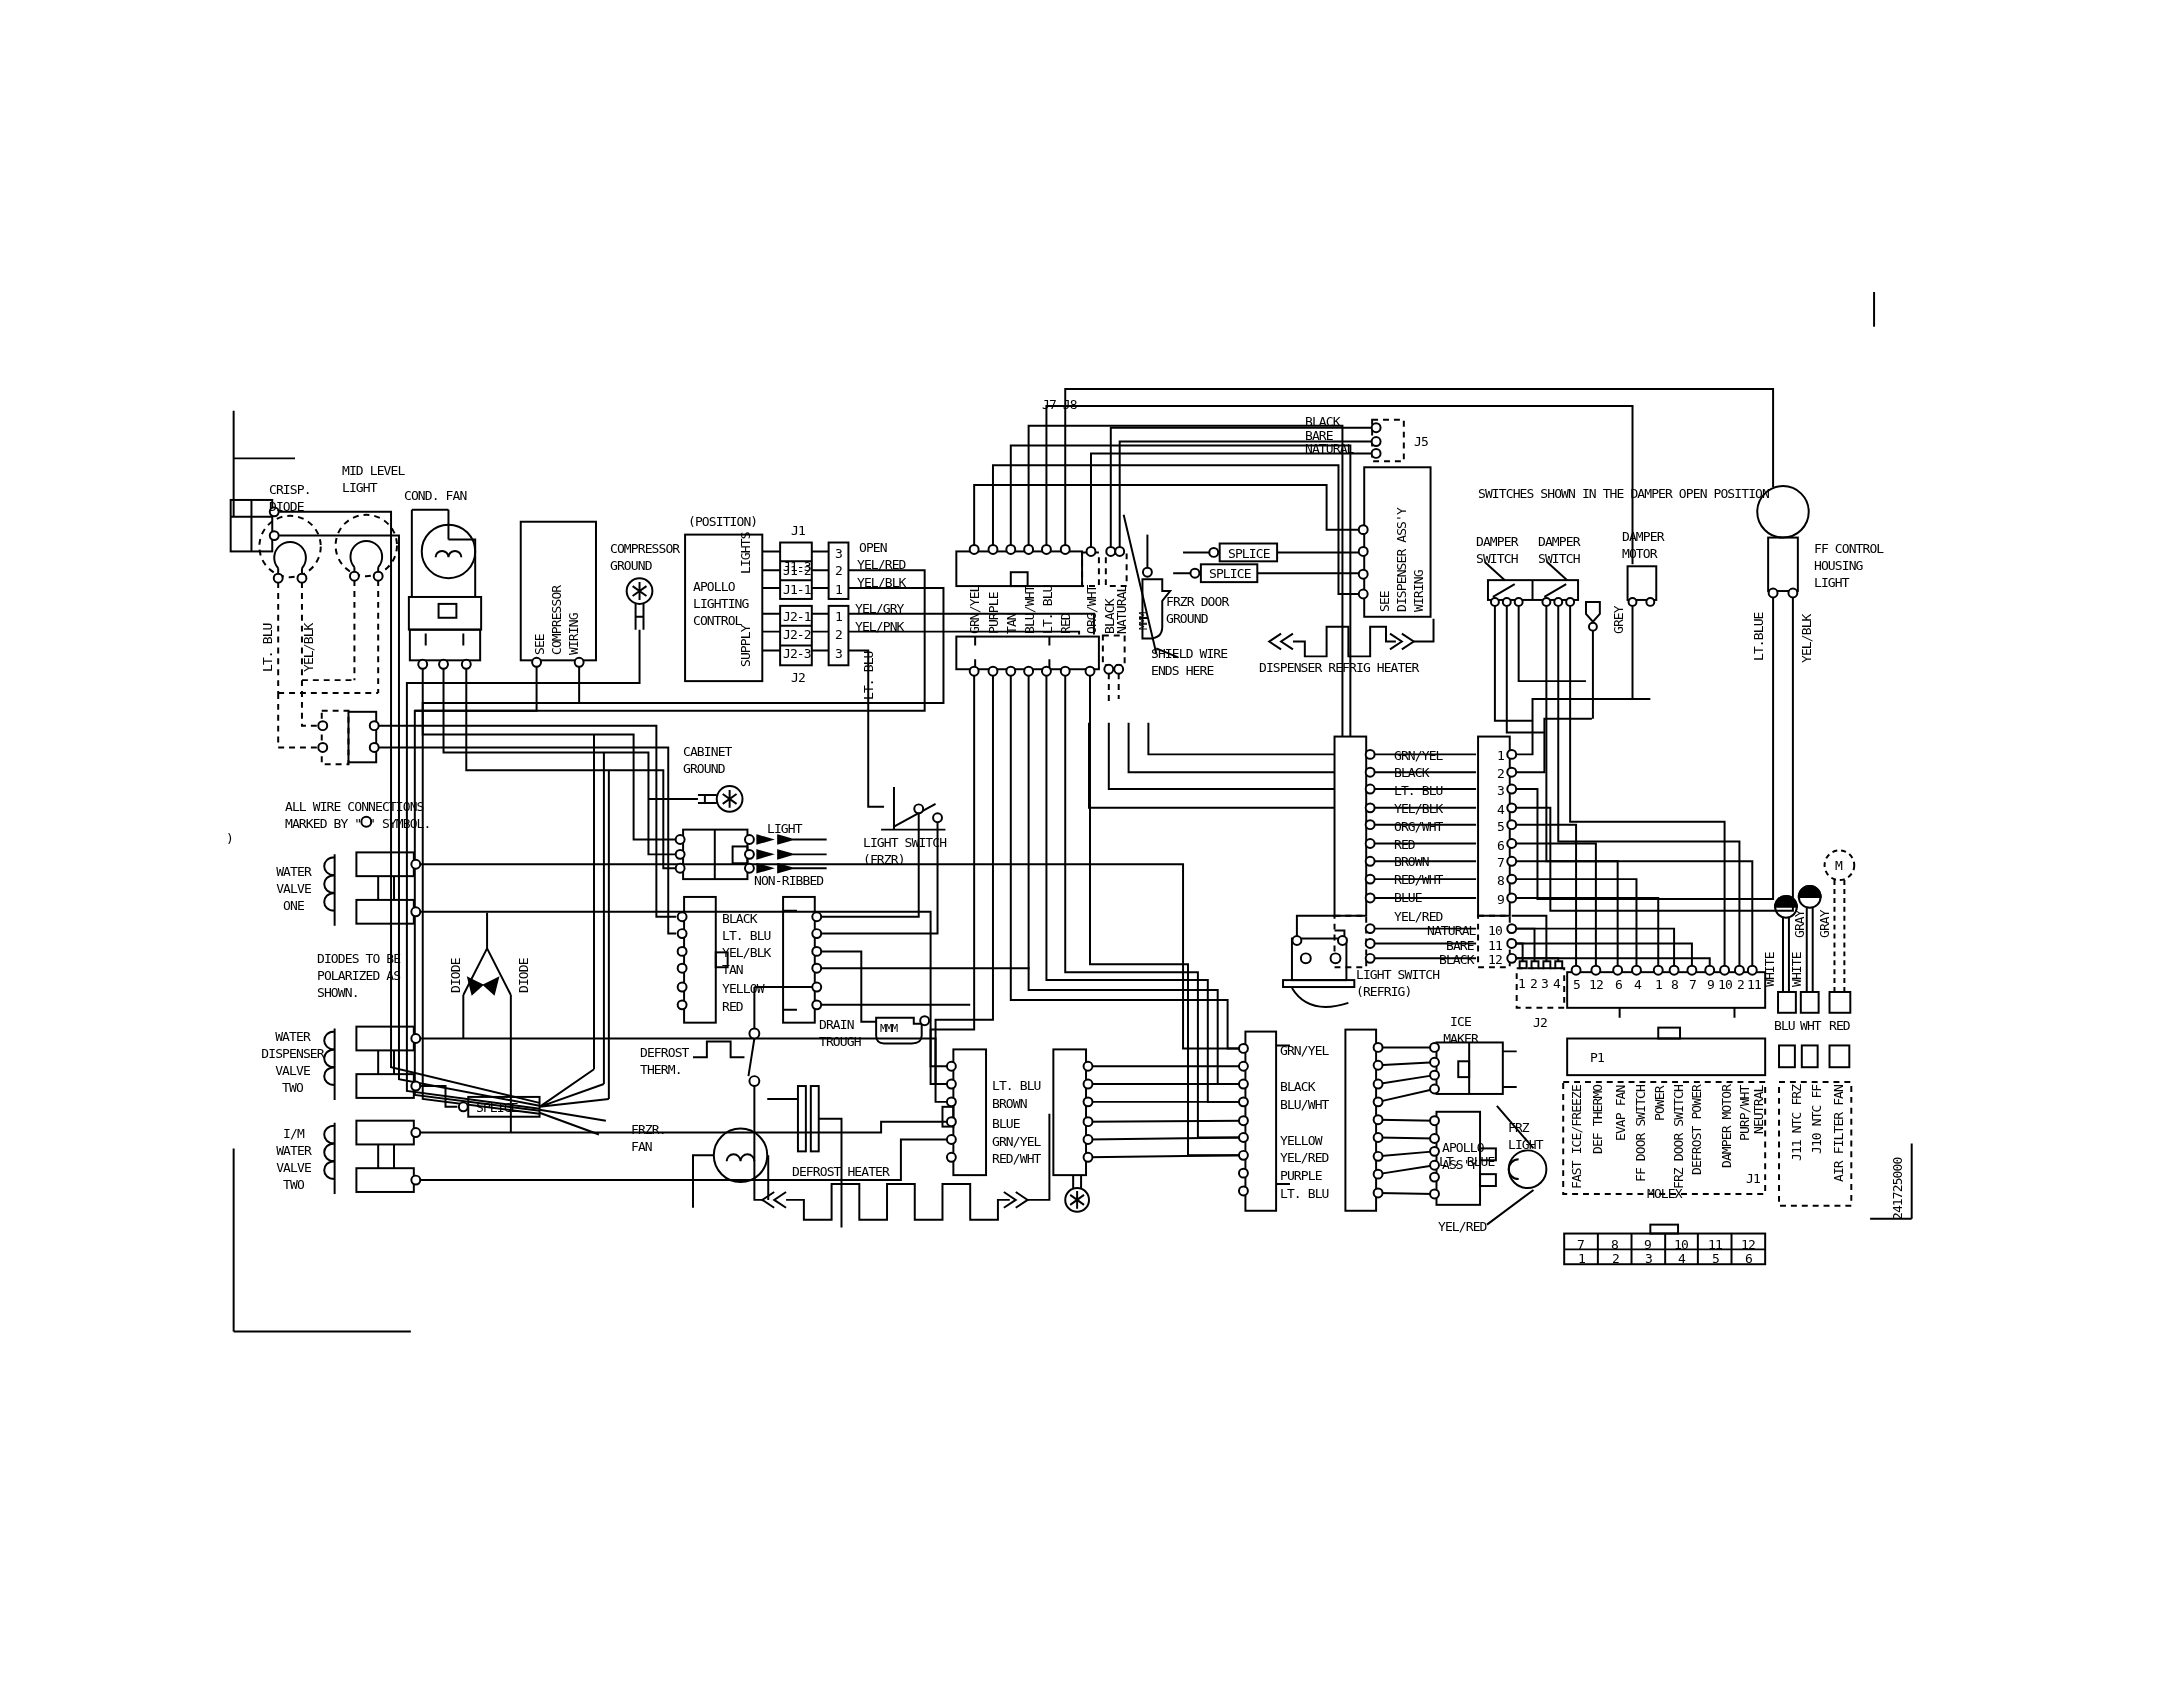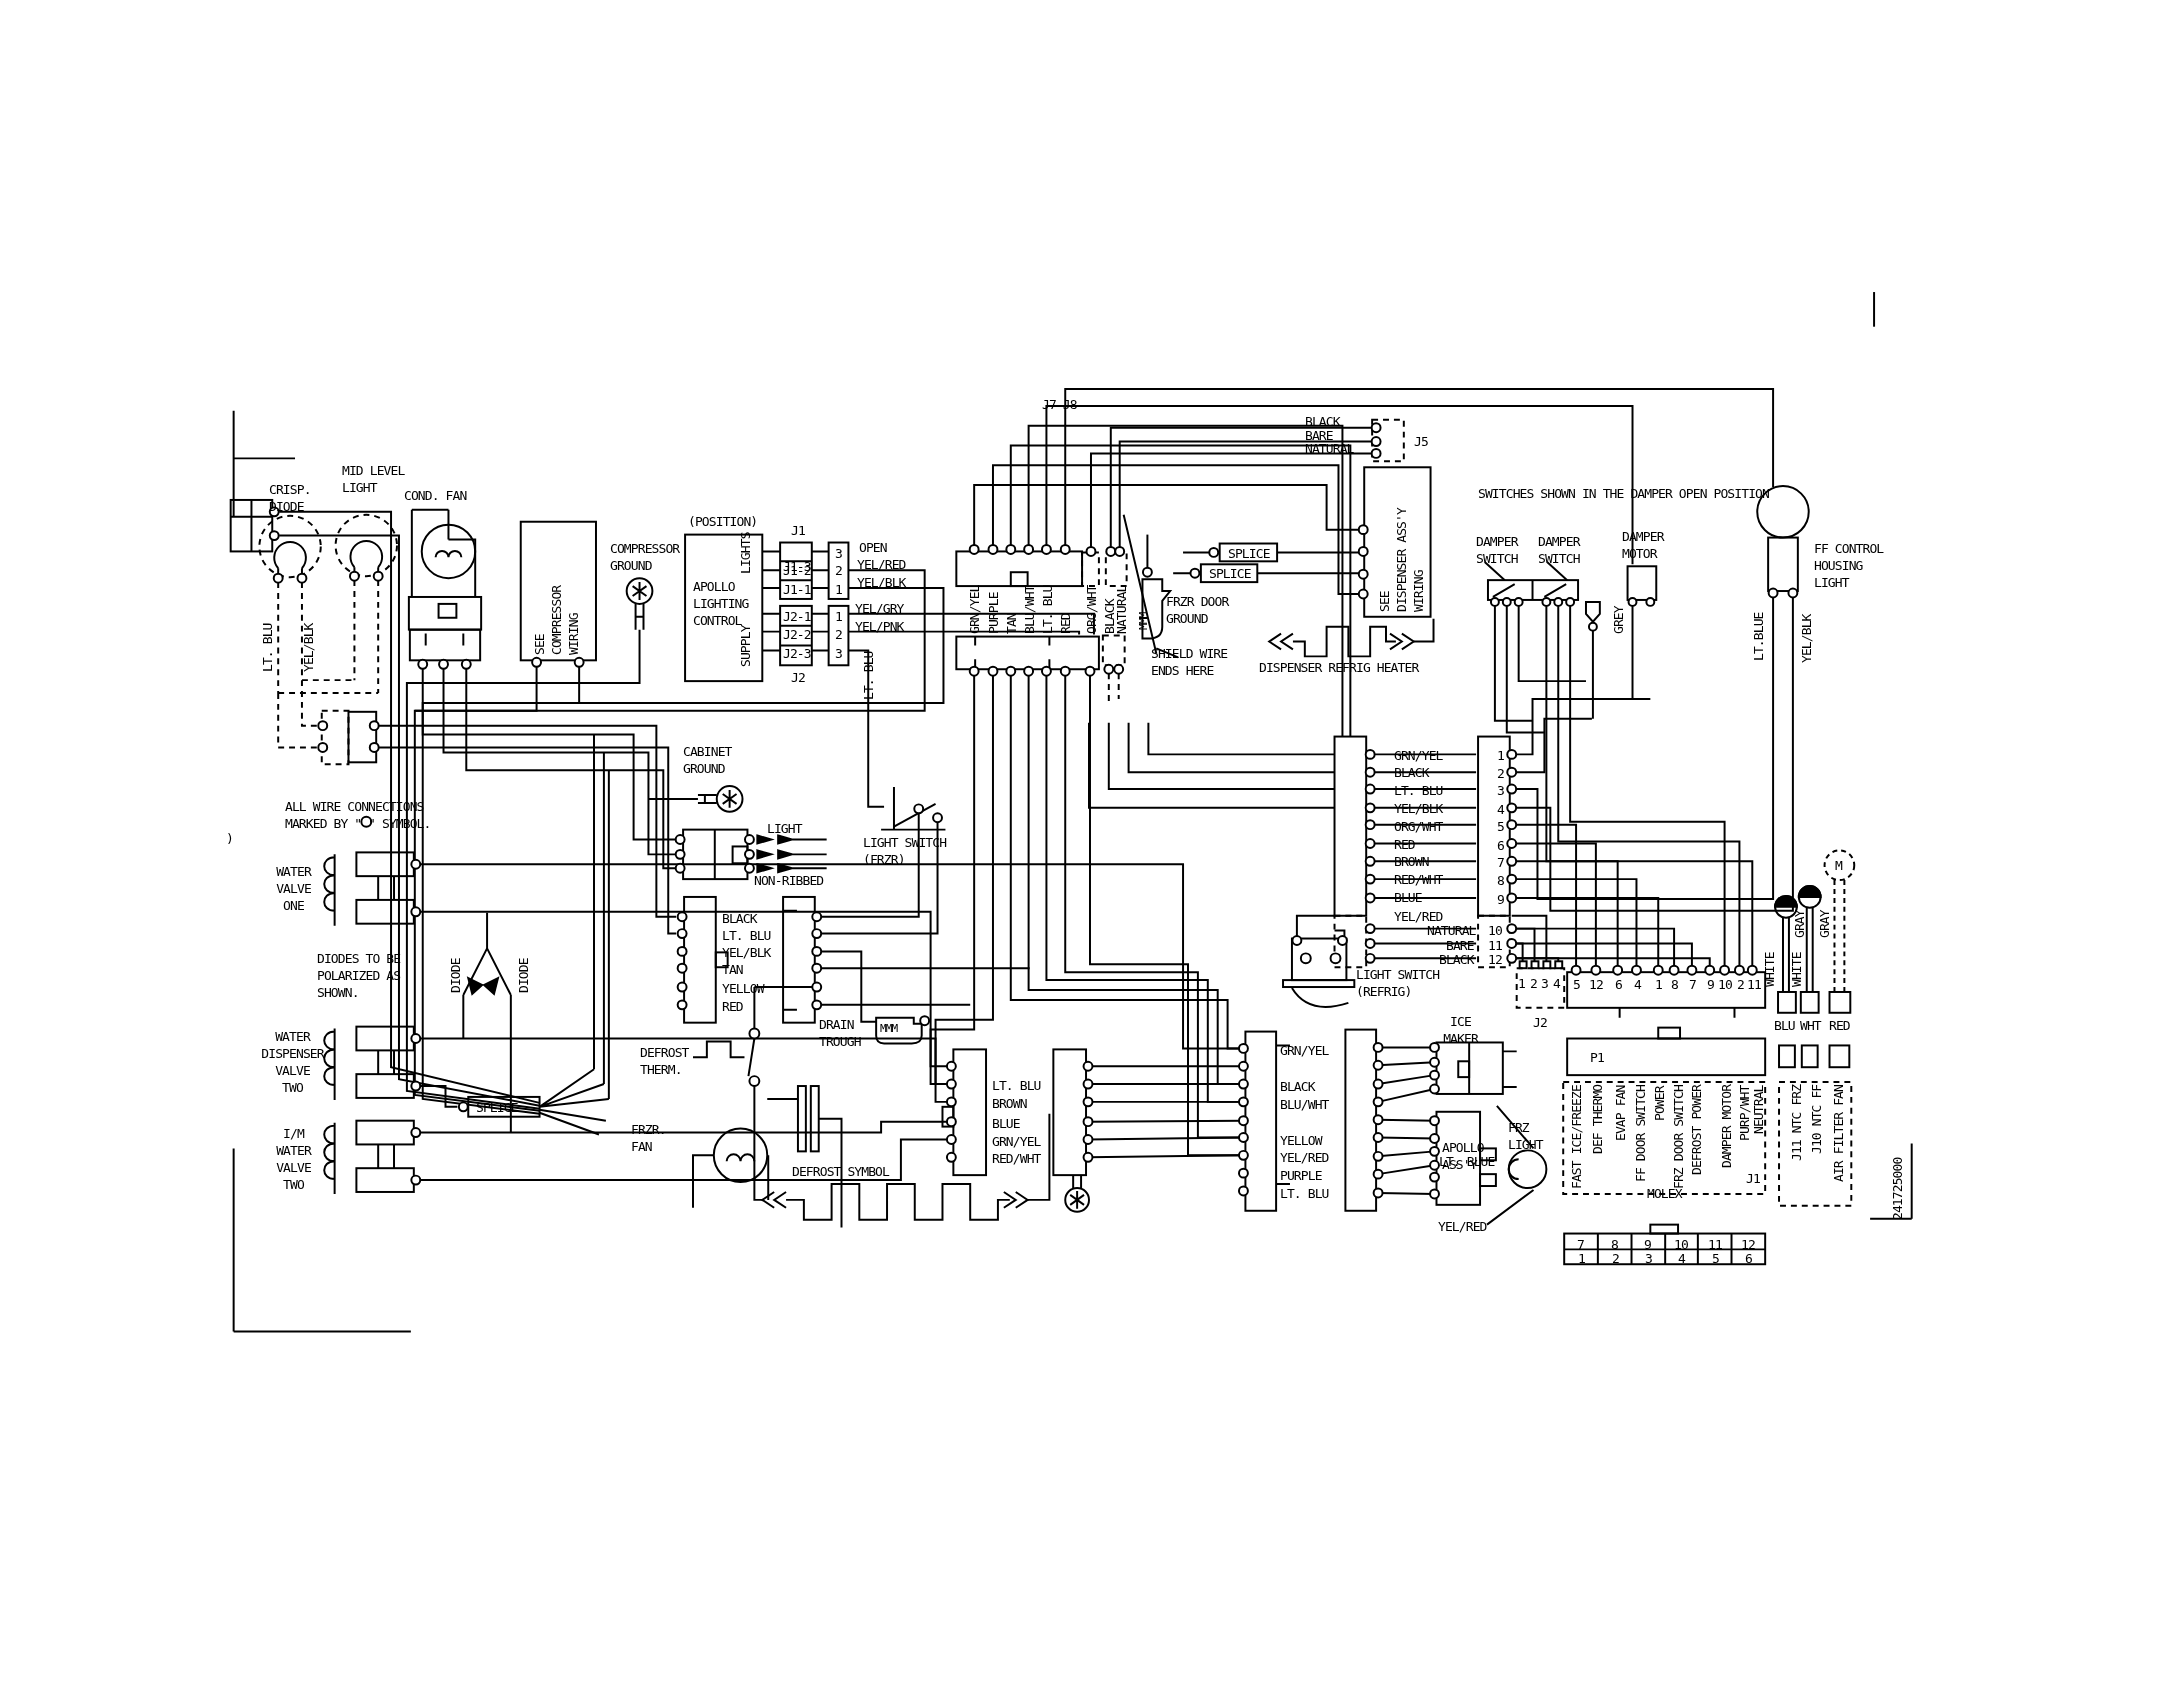--- a/index.html
+++ b/index.html
@@ -689,21 +689,21 @@
 <div class="lbl" style="left:722px;top:961px">TAN</div>
 <div class="lbl" style="left:722px;top:980px">YELLOW</div>
 <div class="lbl" style="left:722px;top:998px">RED</div>
 <div class="lbl" style="left:819px;top:1016px">DRAIN
 TROUGH</div>
 <div class="lbl" style="left:880px;top:1022px;font-size:11px">MMM</div>
 <div class="lbl" style="left:640px;top:1044px">DEFROST
 THERM.</div>
 <div class="lbl" style="left:631px;top:1121px">FRZR.
 FAN</div>
-<div class="lbl" style="left:792px;top:1163px">DEFROST SYMBOL</div>
+<div class="lbl" style="left:792px;top:1163px">DEFROST HEATER</div>
 
 <div class="lbl" style="left:992px;top:1077px">LT. BLU</div>
 <div class="lbl" style="left:992px;top:1095px">BROWN</div>
 <div class="lbl" style="left:992px;top:1115px">BLUE</div>
 <div class="lbl" style="left:992px;top:1133px">GRN/YEL</div>
 <div class="lbl" style="left:992px;top:1150px">RED/WHT</div>
 <div class="lbl" style="left:1280px;top:1042px">GRN/YEL</div>
 <div class="lbl" style="left:1280px;top:1078px">BLACK</div>
 <div class="lbl" style="left:1280px;top:1096px">BLU/WHT</div>
 <div class="lbl" style="left:1280px;top:1132px">YELLOW</div>

